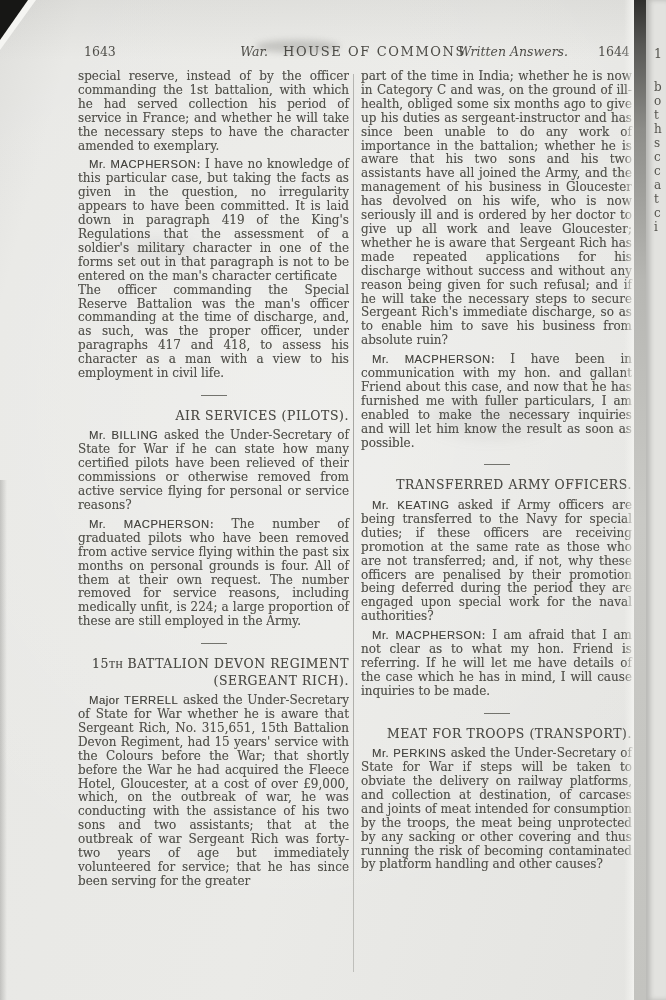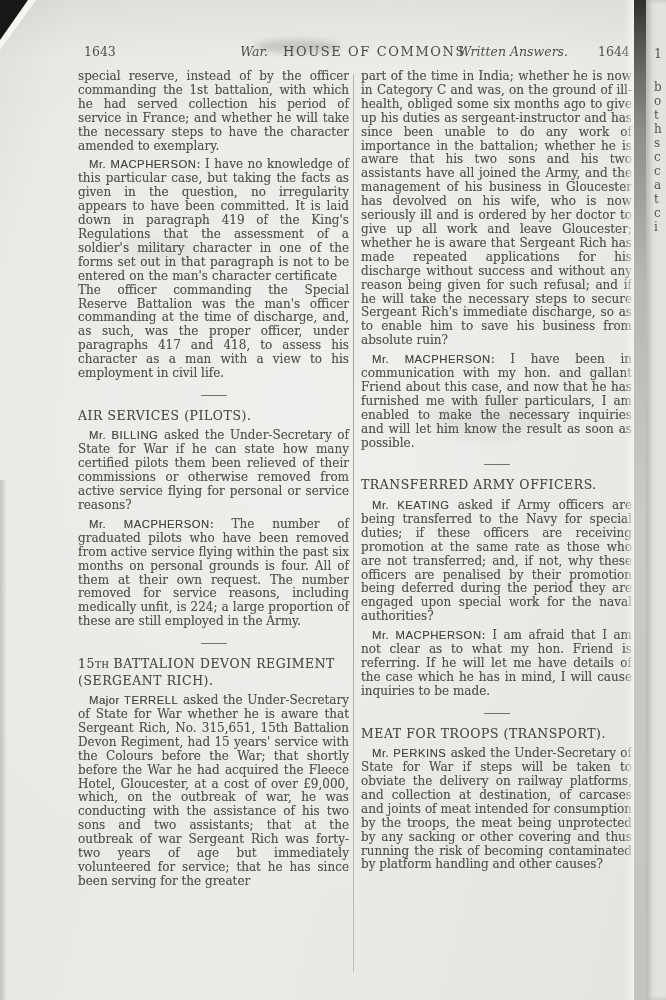--- a/index.html
+++ b/index.html
@@ -46,21 +46,21 @@
     font-size:12px;line-height:13.9px;color:#53524c;
     text-align:justify;hyphens:auto;-webkit-hyphens:auto;
     text-shadow:0 0 0.5px rgba(83,82,76,0.45);}
   .col-left{left:78px;}
   .col-right{left:361px;}
   .col p{margin:0;}
   p.speech{margin-top:5px;text-indent:11px;}
   .speaker{font-family:"Liberation Sans","DejaVu Sans",sans-serif;
     font-size:11.3px;letter-spacing:0.5px;color:#44433e;}
   .heading{margin:9px 0 6px;font-weight:normal;font-size:12.4px;line-height:15.5px;
-    text-align:left;letter-spacing:0.6px;color:#4c4b46;text-indent:0;}
+    text-align:right;letter-spacing:0.6px;color:#4c4b46;text-indent:0;}
   .heading .ord{font-size:10px;letter-spacing:0.3px;font-family:Liberation Serif, serif;}
   .divider{width:26px;height:0;border-top:1.2px solid #73736d;margin:14px auto 12px;}
   .colrule{position:absolute;left:353px;top:74px;width:1px;height:898px;
     background:linear-gradient(to bottom,#b5b5b1,#a3a39f 25%,#adada9 65%,#bfbfbb);}
   
   .page-edge{position:absolute;left:624px;top:0;width:10px;height:1000px;
     background:linear-gradient(to right,rgba(255,255,255,0),#f2f2ef);}
   .gutter{position:absolute;left:634px;top:0;width:12px;height:1000px;
     background:linear-gradient(to bottom,#2f2f2d 0px,#575754 45px,#8d8d89 130px,#b7b7b3 280px,#c9c9c5 520px,#c3c3bf 1000px);}
   .next-page{position:absolute;left:646px;top:0;width:20px;height:1000px;
@@ -88,21 +88,21 @@
     <span class="main-title">HOUSE OF COMMONS</span>
     <span class="running-right">Written Answers.</span>
     <span class="pnum-right">1644</span>
   </header>
 
   <div class="col col-left">
     <p class="cont">special reserve, instead of by the officer commanding the 1st battalion, with which he had served collection his period of service in France; and whether he will take the necessary steps to have the character amended to exemplary.</p>
     <p class="speech"><span class="speaker">Mr. MACPHERSON</span><span>: I have no knowledge of this particular case, but taking the facts as given in the question, no irregularity appears to have been committed.  It is laid down in paragraph 419 of the King's Regulations that the assessment of a soldier's military character in one of the forms set out in that paragraph is not to be entered on the man's character certificate The officer commanding the Special Reserve Battalion was the man's officer commanding at the time of discharge, and, as such, was the proper officer, under paragraphs 417 and 418, to assess his character as a man with a view to his employment in civil life.</span></p>
     <div class="divider"></div>
     <h2 class="heading">AIR SERVICES (PILOTS).</h2>
-    <p class="speech"><span class="speaker">Mr. BILLING</span><span> asked the Under-Secretary of State for War if he can state how many certified pilots them been relieved of their commissions or otherwise removed from active service flying for personal or service reasons?</span></p>
+    <p class="speech"><span class="speaker">Mr. BILLING</span><span> asked the Under-Secretary of State for War if he can state how many certified pilots have been relieved of their commissions or otherwise removed from active service flying for personal or service reasons?</span></p>
     <p class="speech"><span class="speaker">Mr. MACPHERSON</span><span>: The number of graduated pilots who have been removed from active service flying within the past six months on personal grounds is four.  All of them at their own request.  The number removed for service reasons, including medically unfit, is 224; a large proportion of these are still employed in the Army.</span></p>
     <div class="divider"></div>
     <h2 class="heading"><span>15</span><span class="ord">TH</span><span> BATTALION DEVON REGIMENT (SERGEANT RICH).</span></h2>
     <p class="speech"><span class="speaker">Major TERRELL</span><span> asked the Under-Secretary of State for War whether he is aware that Sergeant Rich, No. 315,651, 15th Battalion Devon Regiment, had 15 years' service with the Colours before the War; that shortly before the War he had acquired the Fleece Hotel, Gloucester, at a cost of over £9,000, which, on the outbreak of war, he was conducting with the assistance of his two sons and two assistants; that at the outbreak of war Sergeant Rich was forty-two years of age but immediately volunteered for service; that he has since been serving for the greater</span></p>
   </div>
 
   <div class="colrule"></div>
 
   <div class="col col-right">
     <p class="cont">part of the time in India; whether he is now in Category C and was, on the ground of ill-health, obliged some six months ago to give up his duties as sergeant-instructor and has since been unable to do any work of importance in the battalion; whether he is aware that his two sons and his two assistants have all joined the Army, and the management of his business in Gloucester has devolved on his wife, who is now seriously ill and is ordered by her doctor to give up all work and leave Gloucester; whether he is aware that Sergeant Rich has made repeated applications for his discharge without success and without any reason being given for such refusal; and if he will take the necessary steps to secure Sergeant Rich's immediate discharge, so as to enable him to save his business from absolute ruin?</p>

